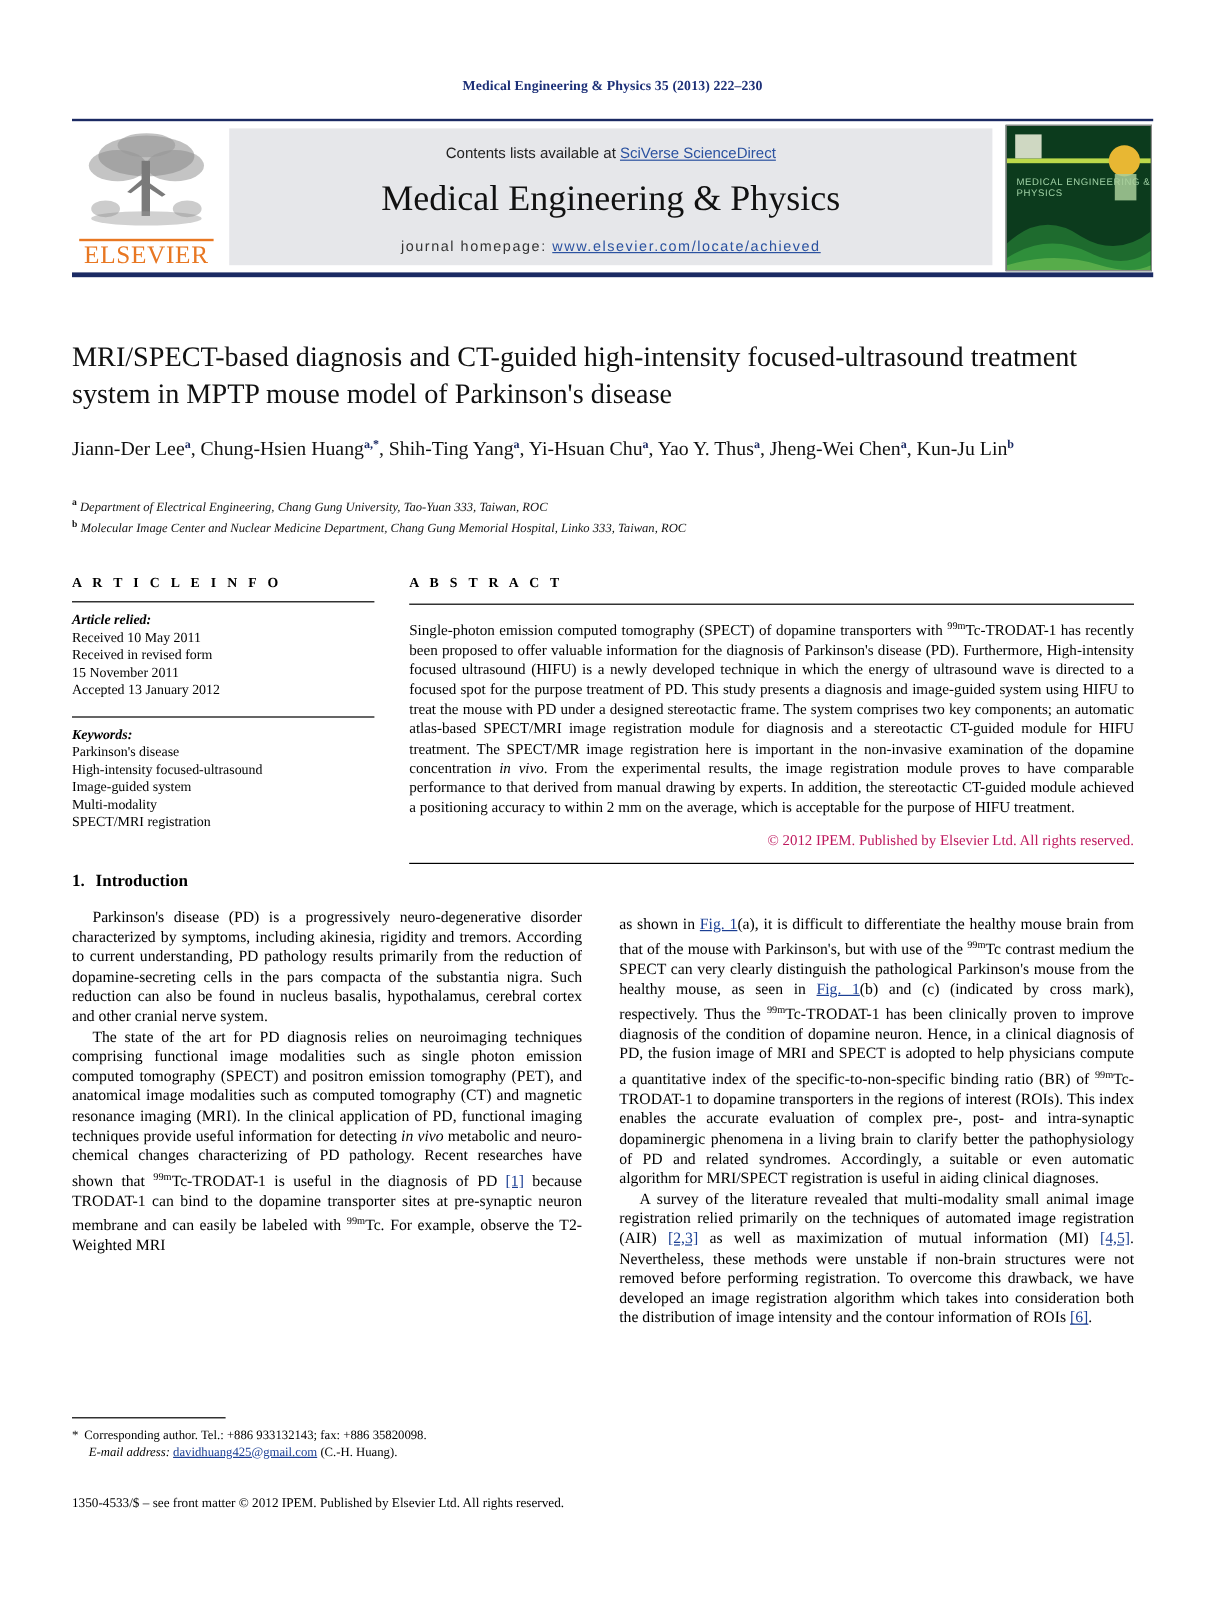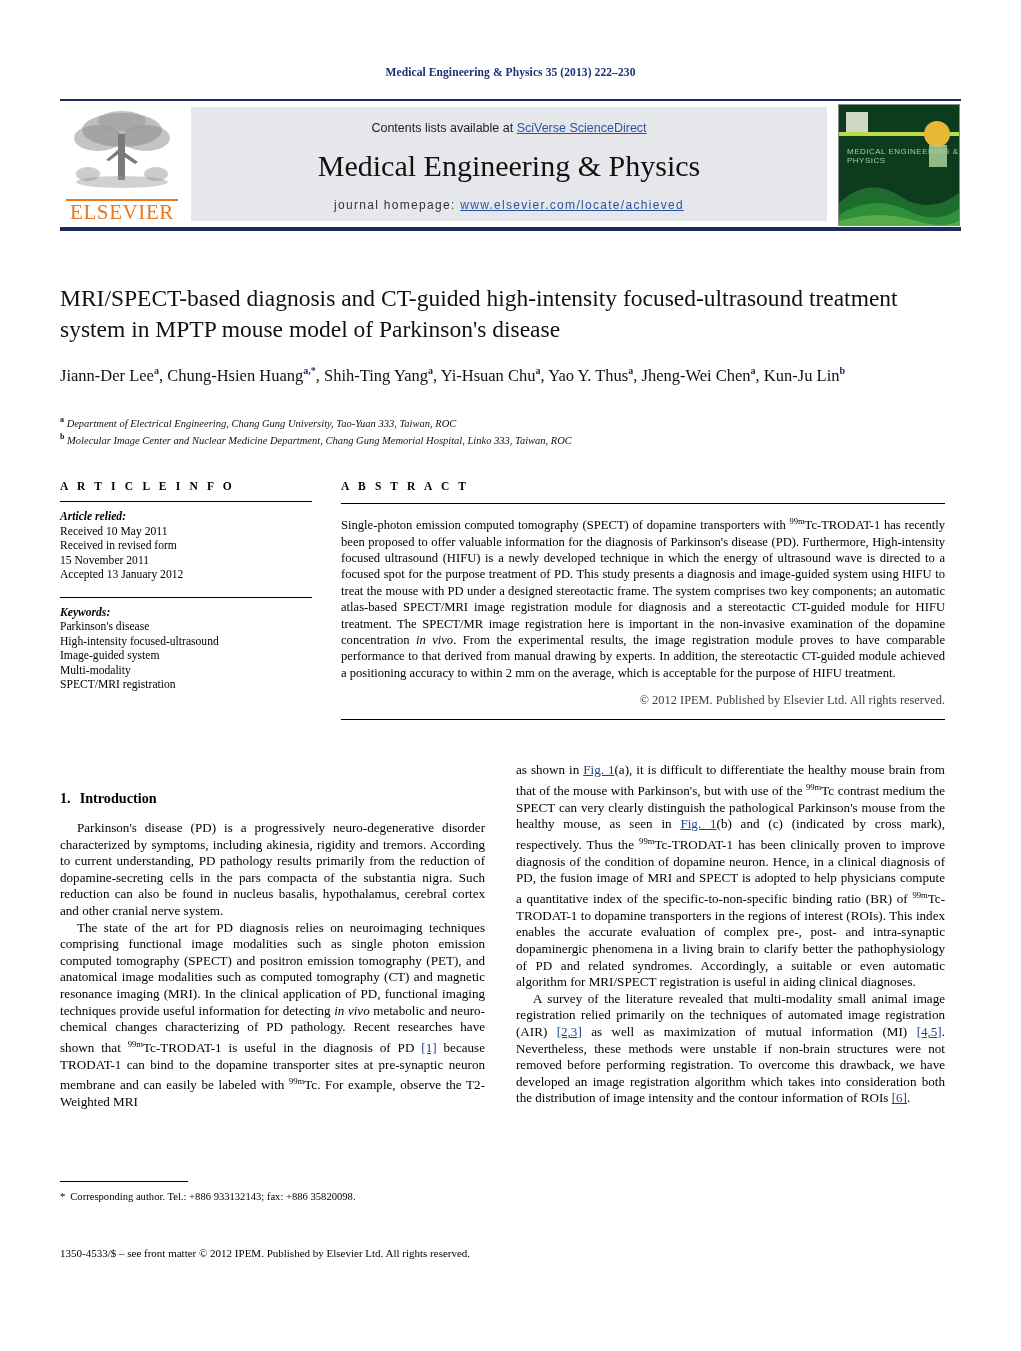--- a/index.html
+++ b/index.html
@@ -285,33 +285,33 @@
     text-align: justify;
     color: #000;
   }
   .abstract-body sup { font-size: 8.5px; }
   .abstract-body i { font-style: italic; }
   .copyright {
     margin-top: 12px;
     text-align: right;
     font-family: "Liberation Serif", serif;
     font-size: 12.4px;
-    color: #404040;
+    color: #be185d;
   }
   .hr-abs-bottom {
     margin-top: 11px;
     height: 1px;
     background: #000;
     width: 100%;
   }
 
   
   .col-left {
     position: absolute;
-    top: 790px;
+    top: 726px;
     left: 60px;
     width: 425px;
   }
   .col-right {
     position: absolute;
     top: 762px;
     left: 516px;
     width: 429px;
   }
   .h2 {
@@ -488,19 +488,24 @@
         <p class="body cont"><span>as shown in </span><a class="ref" href="#">Fig. 1</a><span>(a), it is difficult to differentiate the healthy mouse brain from that of the mouse with Parkinson's, but with use of the </span><sup>99m</sup><span>Tc contrast medium the SPECT can very clearly distinguish the pathological Parkinson's mouse from the healthy mouse, as seen in </span><a class="ref" href="#">Fig. 1</a><span>(b) and (c) (indicated by cross mark), respectively. Thus the </span><sup>99m</sup><span>Tc-TRODAT-1 has been clinically proven to improve diagnosis of the condition of dopamine neuron. Hence, in a clinical diagnosis of PD, the fusion image of MRI and SPECT is adopted to help physicians compute a quantitative index of the specific-to-non-specific binding ratio (BR) of </span><sup>99m</sup><span>Tc-TRODAT-1 to dopamine transporters in the regions of interest (ROIs). This index enables the accurate evaluation of complex pre-, post- and intra-synaptic dopaminergic phenomena in a living brain to clarify better the pathophysiology of PD and related syndromes. Accordingly, a suitable or even automatic algorithm for MRI/SPECT registration is useful in aiding clinical diagnoses.</span></p>
         <p class="body"><span>A survey of the literature revealed that multi-modality small animal image registration relied primarily on the techniques of automated image registration (AIR) </span><a class="ref" href="#">[2,3]</a><span> as well as maximization of mutual information (MI) </span><a class="ref" href="#">[4,5]</a><span>. Nevertheless, these methods were unstable if non-brain structures were not removed before performing registration. To overcome this drawback, we have developed an image registration algorithm which takes into consideration both the distribution of image intensity and the contour information of ROIs </span><a class="ref" href="#">[6]</a><span>.</span></p>
       </div>
   </div>
 
   <div class="footnote">
     <div class="fn-rule"></div>
     <div class="fn-text">
       <span class="star">*</span><span>Corresponding author. Tel.: +886 933132143; fax: +886 35820098.</span>
     </div>
+    <div class="fn-text fn-indent">
+      <span class="em">E-mail address:</span>
+      <a class="mail" href="#">davidhuang425@gmail.com</a>
+      <span>(C.-H. Huang).</span>
+    </div>
   </div>
 
   <div class="issn-block">
     <div>1350-4533/$ – see front matter © 2012 IPEM. Published by Elsevier Ltd. All rights reserved.</div>
   </div>
 
 </div>
 
 </body></html>

